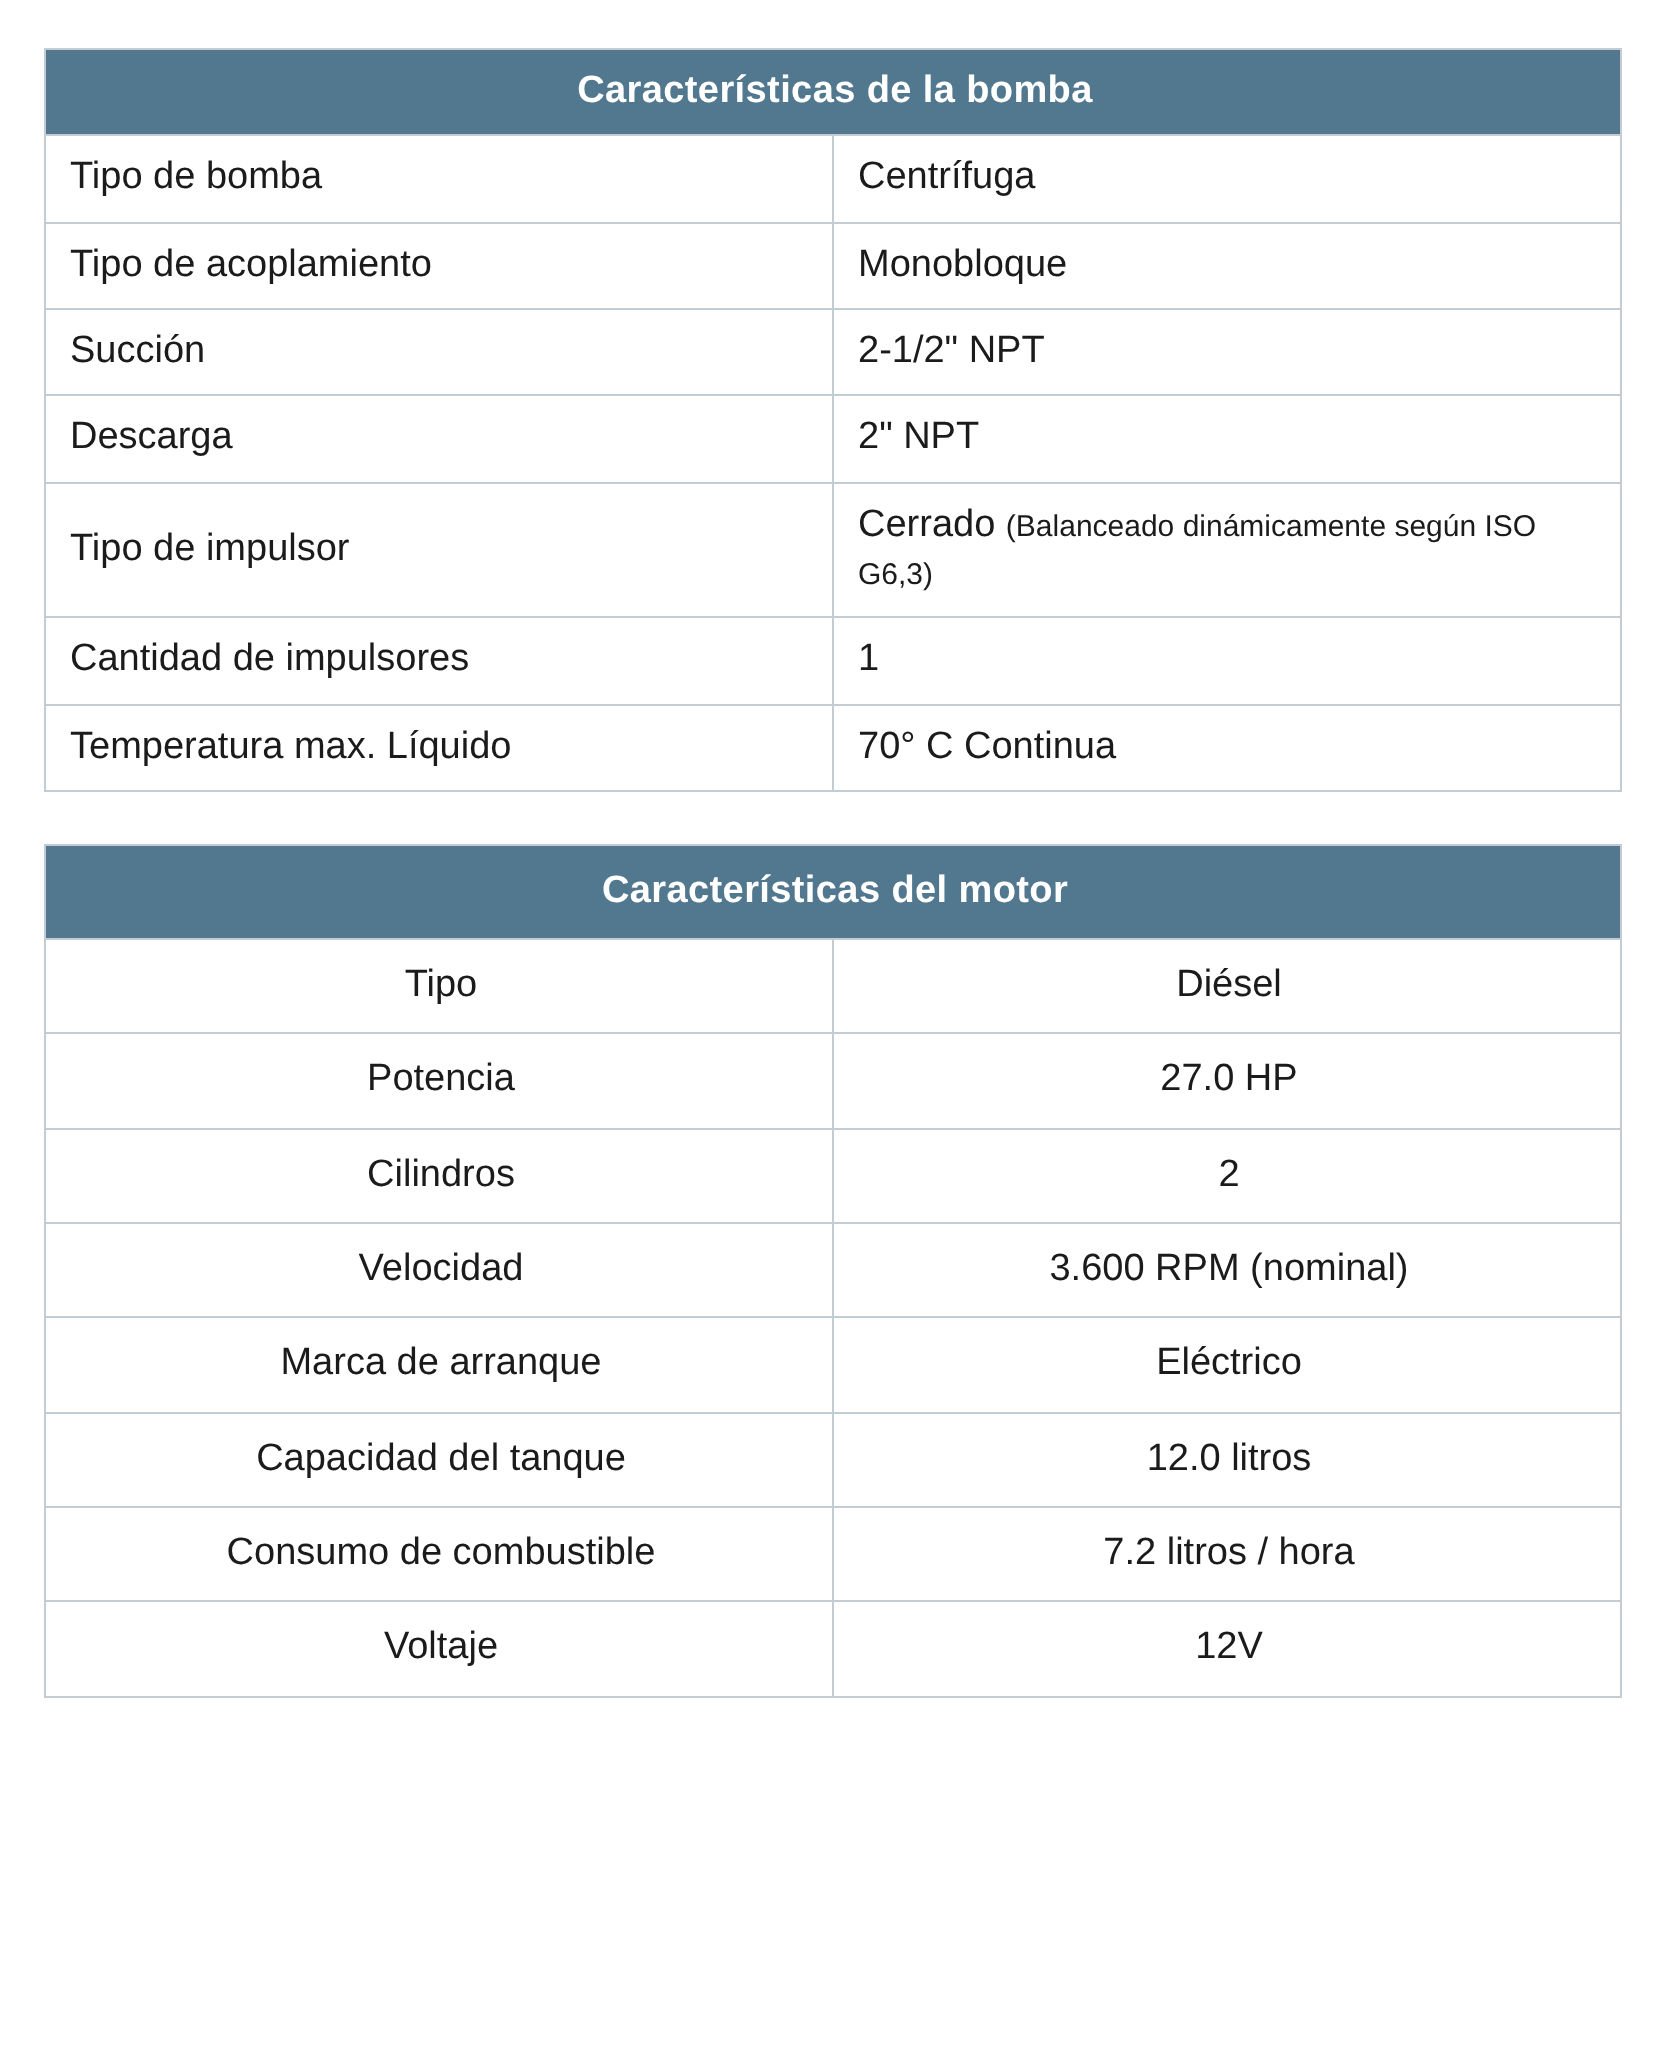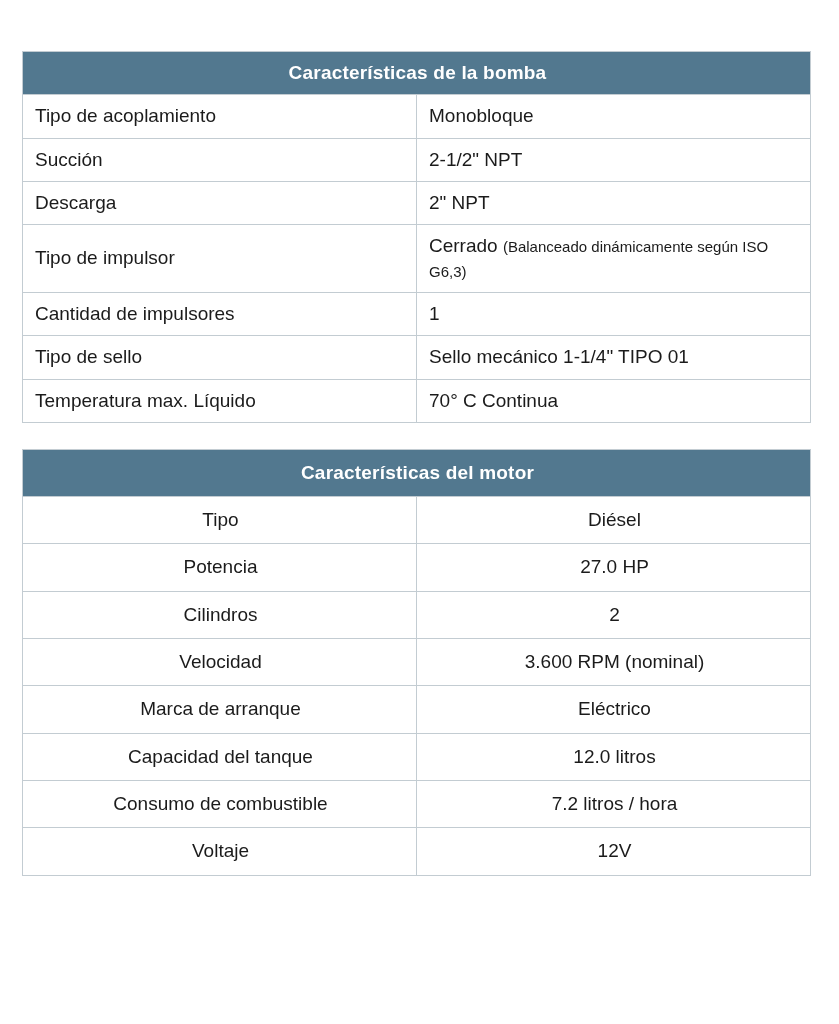--- a/index.html
+++ b/index.html
@@ -11,21 +11,20 @@
     width: 839px;
     height: 1024px;
     font-family: "Liberation Sans", sans-serif;
     color: #1b1b1b;
     overflow: hidden;
   }
   .page {
     width: 839px;
     box-sizing: border-box;
     padding: 24px 28px 0 22px;
-    margin-top: 27px;
   }
   table.spec-table {
     width: 100%;
     border-collapse: collapse;
     table-layout: fixed;
     margin-bottom: 26px;
     border: 1px solid #c3ccd2;
   }
   .tbl-title {
     background: #52788f;
@@ -63,42 +62,42 @@
 <body>
 
 <div class="page">
 
   <table class="spec-table pump">
     <tbody>
       <tr>
         <td class="tbl-title" colspan="2">Características de la bomba</td>
       </tr>
       <tr>
+        <td class="label">Tipo de bomba</td>
+        <td class="value">Centrífuga</td>
+      </tr>
+      <tr>
         <td class="label">Tipo de acoplamiento</td>
         <td class="value">Monobloque</td>
       </tr>
       <tr>
         <td class="label">Succión</td>
         <td class="value">2-1/2" NPT</td>
       </tr>
       <tr>
         <td class="label">Descarga</td>
         <td class="value">2" NPT</td>
       </tr>
       <tr>
         <td class="label">Tipo de impulsor</td>
         <td class="value"><span>Cerrado </span><span class="small-note">(Balanceado dinámicamente según ISO G6,3)</span></td>
       </tr>
       <tr>
         <td class="label">Cantidad de impulsores</td>
         <td class="value">1</td>
-      </tr>
-      <tr>
-        <td class="label">Tipo de sello</td>
-        <td class="value">Sello mecánico 1-1/4" TIPO 01</td>
       </tr>
       <tr>
         <td class="label">Temperatura max. Líquido</td>
         <td class="value">70° C Continua</td>
       </tr>
     </tbody>
   </table>
 
   <table class="spec-table motor">
     <tbody>

